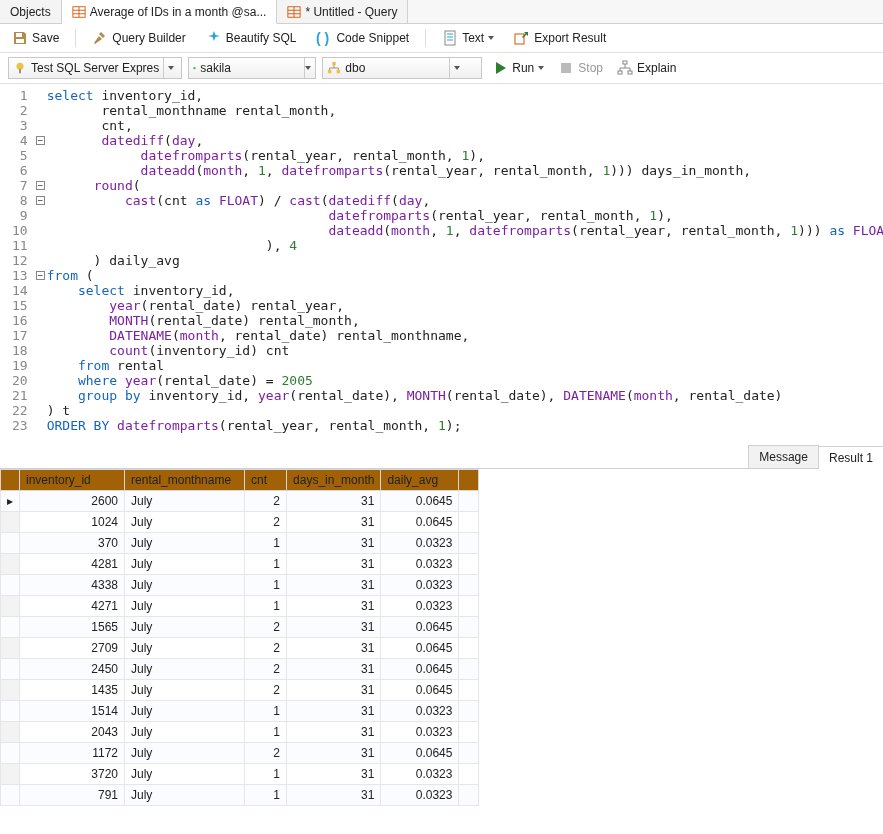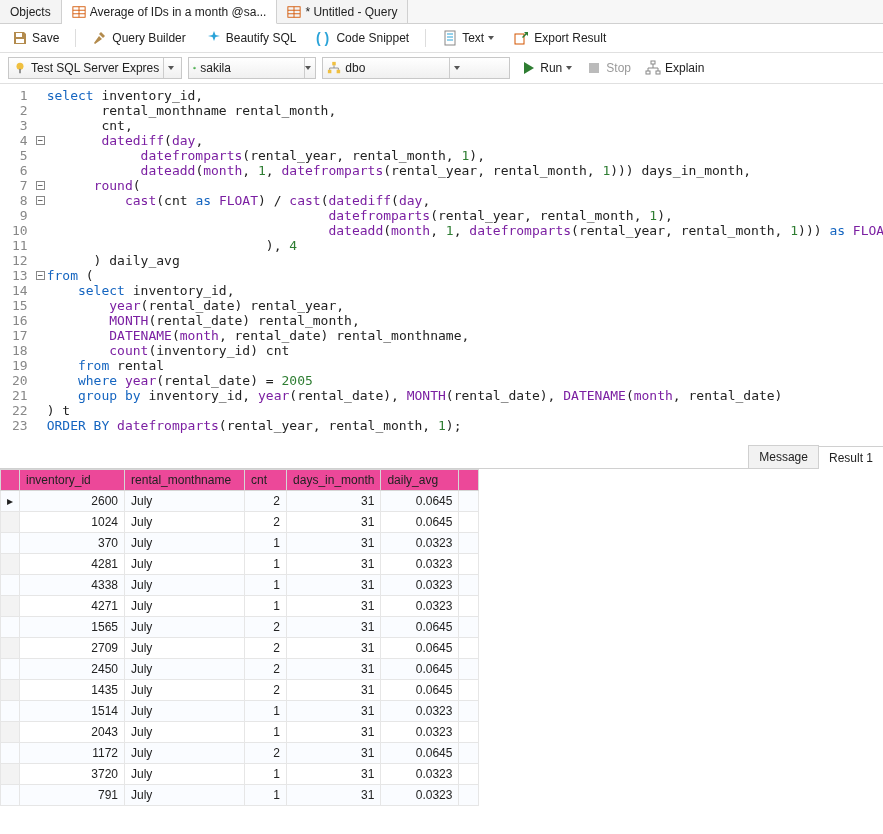--- a/index.html
+++ b/index.html
@@ -27,21 +27,21 @@
   .foldcol .f { height:15px; display:flex; align-items:center; justify-content:center; }
   .fbox { width:9px;height:9px;border:1px solid #888;font-size:9px;line-height:7px;text-align:center;color:#333; }
   .code { white-space:pre; padding-left:2px; }
   .kw { color:#1565c0; }
   .fn { color:#7b1fa2; }
   .nm { color:#2e7d32; }
   .bottabs { display:flex; border-bottom:1px solid #d0d0d0; margin-top:4px;justify-content:flex-end; }
   .btab { padding:4px 10px; border:1px solid #d0d0d0; border-bottom:none; background:#f2f2f2; margin-right:-1px; cursor:pointer; }
   .btab.active { background:#fff; position:relative; top:1px; }
   table.grid { border-collapse:collapse; font-size:12px; }
-  table.grid th { background:#ec4899; border:1px solid #d6d6d6; padding:3px 6px; font-weight:normal; text-align:left; }
+  table.grid th { background:#a16207; border:1px solid #d6d6d6; padding:3px 6px; font-weight:normal; text-align:left; }
   table.grid td { border:1px solid #e6e6e6; padding:3px 6px; }
   table.grid tr:nth-child(even) td { background:#fafcff; }
   .rowsel { width:14px; background:#f3f3f3; border:1px solid #d6d6d6; text-align:center; }
   .num { text-align:right; }
 </style>
 </head>
 <body>
 
 <div class="tabbar">
   <div class="tab">
@@ -129,21 +129,21 @@
   <div class="combo" style="width:128px;">
     <svg viewBox="0 0 16 16" width="14" height="14">
         <ellipse cx="8" cy="4" rx="6" ry="2.2" fill="#4caf50"></ellipse>
         <path fill="#4caf50" d="M2 4v8c0 1.2 2.7 2.2 6 2.2s6-1 6-2.2V4c0 1.2-2.7 2.2-6 2.2S2 5.2 2 4z"></path>
       </svg>
     <span class="val" style="min-width:100px">sakila</span>
     <div class="arrow">
         <span class="caret"></span>
       </div>
   </div>
-  <div class="combo" style="width:188px;">
+  <div class="combo" style="width:160px;">
     <svg viewBox="0 0 16 16" width="14" height="14">
         <rect x="6" y="1" width="4" height="4" fill="#f0c040"></rect>
         <rect x="1" y="10" width="4" height="4" fill="#f0c040"></rect>
         <rect x="11" y="10" width="4" height="4" fill="#f0c040"></rect>
         <path stroke="#888" fill="none" d="M8 5v3M8 8H3v2M8 8h5v2"></path>
       </svg>
     <span class="val" style="min-width:100px">dbo</span>
     <div class="arrow">
         <span class="caret"></span>
       </div>

